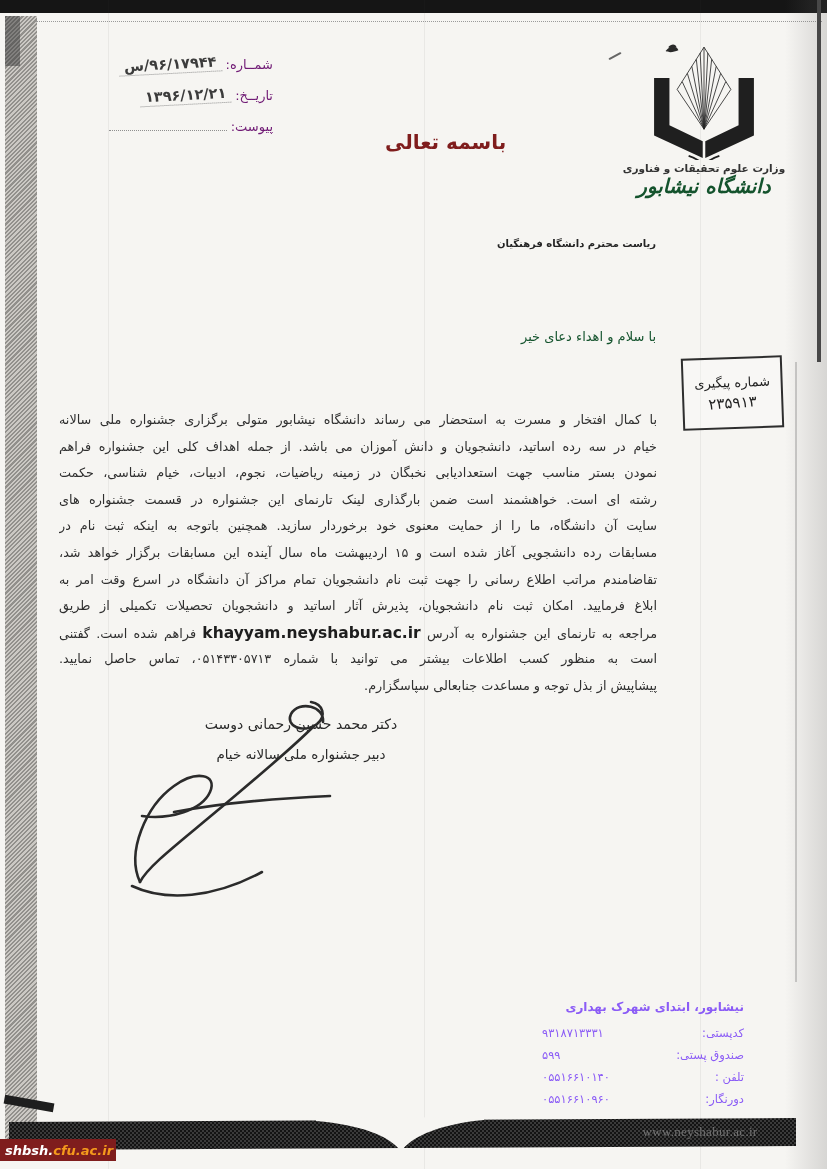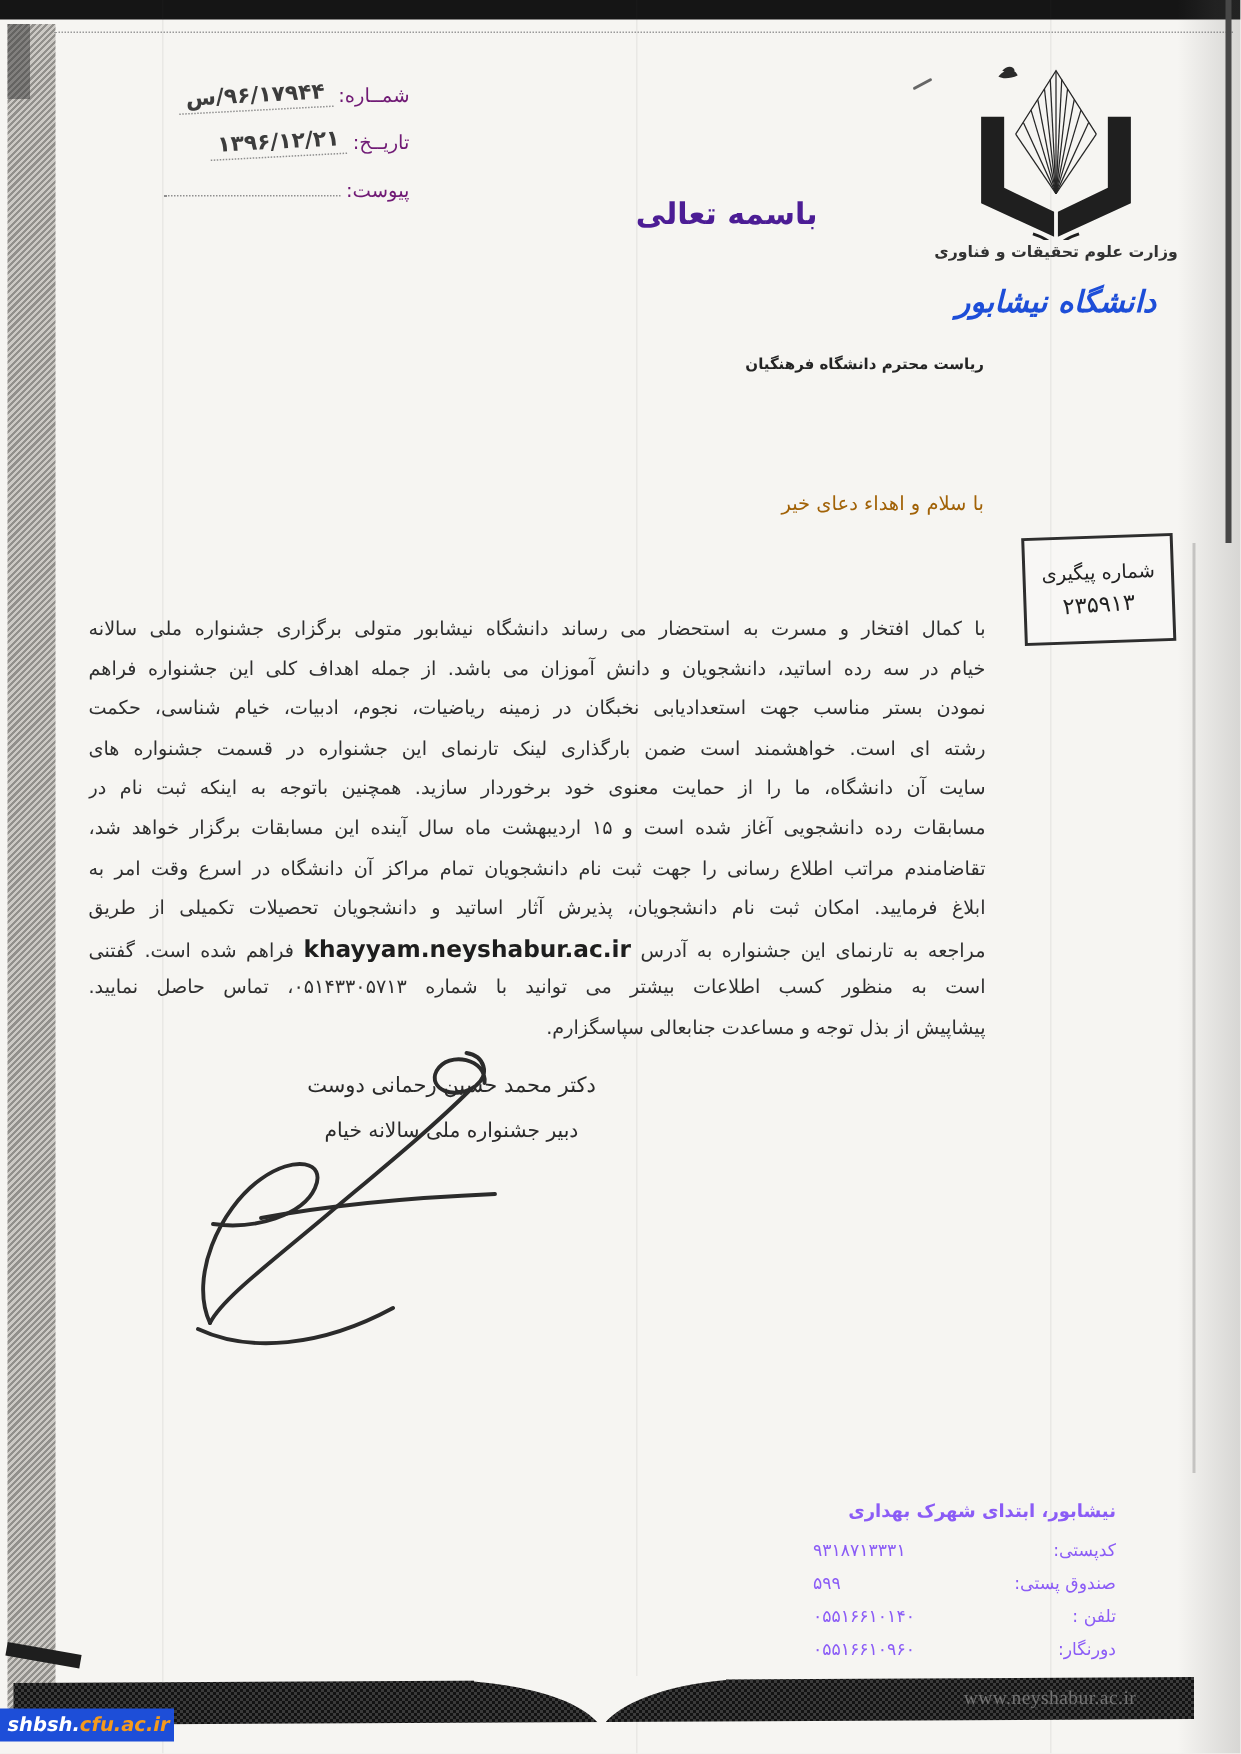--- a/index.html
+++ b/index.html
@@ -21,31 +21,31 @@
   .pen-mark{position:absolute;left:608px;top:55px;width:14px;height:2px;background:#666;transform:rotate(-28deg);border-radius:2px;}
 
   
   .fields{position:absolute;left:48px;top:56px;width:225px;direction:rtl;color:#6b6b6b;font-size:13px;}
   .fields .row{margin-bottom:13px;white-space:nowrap;}
   .flabel{letter-spacing:1px;color:#701a75;}
   .hand{display:inline-block;font-size:14.5px;font-weight:bold;color:#3c3c3c;
     border-bottom:1px dotted #8f8f8f;padding:0 5px 1px 5px;transform:rotate(-3deg);}
   .dots{display:inline-block;width:118px;height:12px;border-bottom:1px dotted #8f8f8f;}
 
-  .basmala{position:absolute;left:385px;top:130px;width:160px;text-align:right;
-    font-size:20px;font-weight:bold;color:#4c1d95;direction:rtl;}
+  .basmala{position:absolute;left:385px;top:130px;width:160px;text-align:left;
+    font-size:20px;font-weight:bold;color:#7f1d1d;direction:rtl;}
 
   
   .logo{position:absolute;left:598px;top:38px;width:212px;text-align:center;direction:rtl;color:#232323;}
   .logo svg{display:block;margin:0 auto;}
   .ministry{font-size:10.5px;font-weight:bold;margin-top:2px;color:#333;white-space:nowrap;}
-  .university{font-size:20px;font-weight:bold;font-style:italic;margin-top:15px;color:#1d4ed8;white-space:nowrap;}
+  .university{font-size:20px;font-weight:bold;font-style:italic;margin-top:0;color:#14532d;white-space:nowrap;}
 
   .recipient{position:absolute;right:171px;top:238px;direction:rtl;font-size:10px;font-weight:bold;color:#242424;white-space:nowrap;}
-  .greeting{position:absolute;right:171px;top:329px;direction:rtl;font-size:13px;color:#a16207;white-space:nowrap;}
+  .greeting{position:absolute;right:171px;top:329px;direction:rtl;font-size:13px;color:#14532d;white-space:nowrap;}
 
   
   .stamp{position:absolute;left:682px;top:357px;width:97px;height:68px;border:2px solid #2e2e2e;
     transform:rotate(-2deg);display:flex;flex-direction:column;justify-content:center;align-items:center;direction:rtl;background:rgba(255,255,255,.25);}
   .stamp .s1{font-size:13px;color:#222;}
   .stamp .s2{font-size:15px;color:#222;letter-spacing:1px;transform:rotate(-2deg);margin-top:4px;}
 
   
   .letter-body{position:absolute;left:59px;top:375px;width:598px;direction:rtl;color:#2f2f2f;font-size:12.8px;margin-top:32px;}
   .bline{height:26.6px;line-height:26.6px;text-align:justify;text-align-last:justify;overflow:hidden;white-space:normal;}
@@ -61,21 +61,21 @@
   
   .footer{position:absolute;right:83px;top:1000px;width:202px;direction:rtl;color:#8b5cf6;}
   .footer .addr{font-size:12px;font-weight:bold;white-space:nowrap;margin-bottom:8px;}
   .frow{display:flex;font-size:11.5px;height:22px;align-items:center;}
   .flab{width:84px;white-space:nowrap;}
   .fval{flex:1;text-align:left;direction:ltr;white-space:nowrap;}
 
   .bottombar{position:absolute;left:0;top:1112px;}
   .website{position:absolute;left:615px;top:1124px;width:170px;text-align:center;
     font-family:"Liberation Serif",serif;font-size:13px;color:#737373;letter-spacing:.3px;}
-  .watermark{position:absolute;left:0;top:1139px;width:116px;height:22px;background:#1d4ed8;
+  .watermark{position:absolute;left:0;top:1139px;width:116px;height:22px;background:#7f1d1d;
     display:flex;align-items:center;padding-left:5px;box-sizing:border-box;
     font-style:italic;font-weight:bold;font-size:13px;white-space:nowrap;z-index:5;}
   .wm-a{color:#ffffff;}
   .wm-b{color:#f59a1c;}
 </style>
 </head>
 <body>
 
 <div class="page">
 

